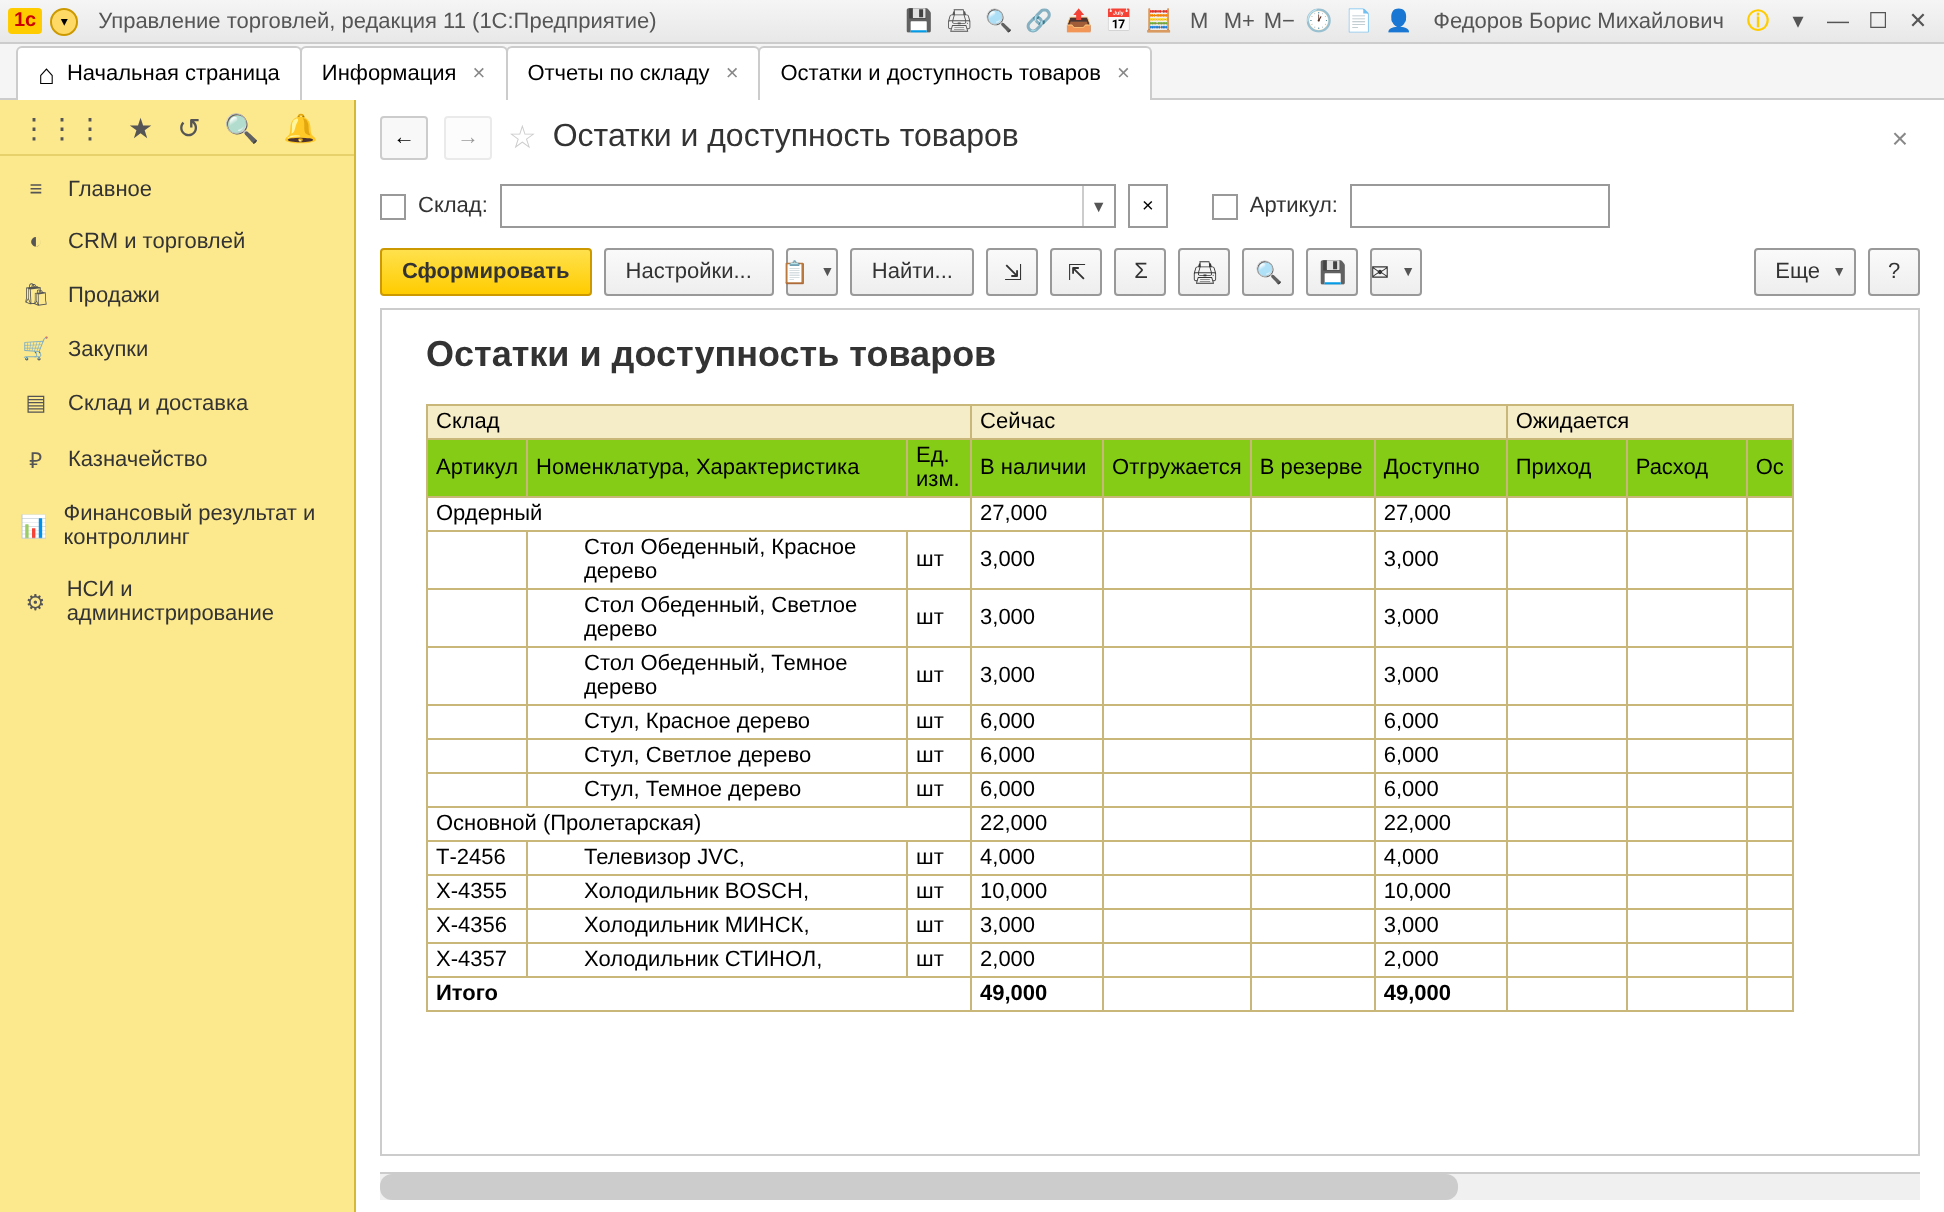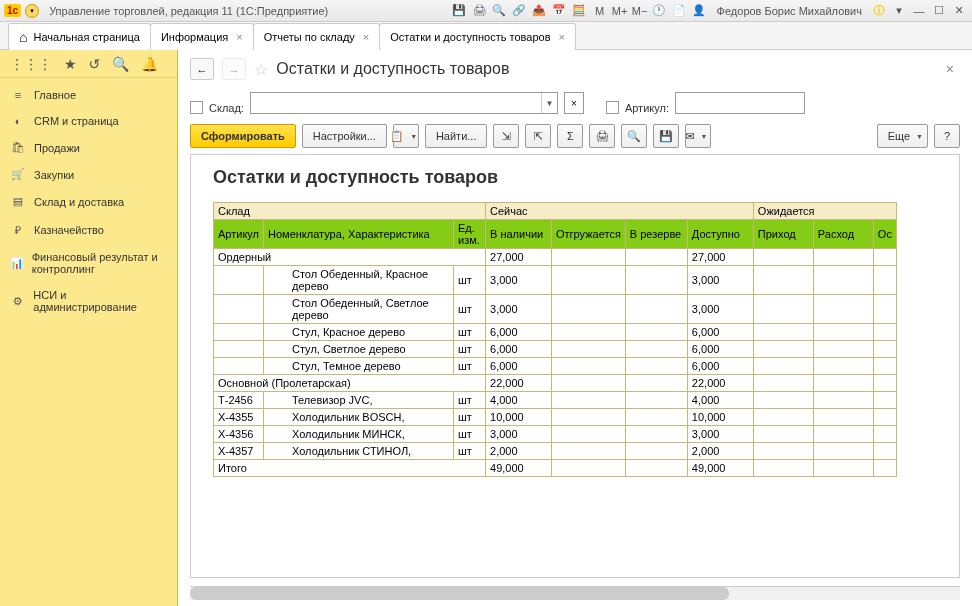--- a/index.html
+++ b/index.html
@@ -36,21 +36,21 @@
 
 
 .content { flex: 1; display: flex; flex-direction: column; overflow: hidden; background: #fff; }
 .content-header { display: flex; align-items: center; padding: 8px 12px; gap: 8px; }
 .navbtn { width: 24px; height: 22px; border: 1px solid #ccc; background: #f8f8f8; display: flex; align-items: center; justify-content: center; cursor: pointer; border-radius: 2px; }
 .star-icn { color: #ccc; font-size: 16px; }
 .page-title { font-size: 16px; font-weight: normal; color: #333; }
 .close-x { margin-left: auto; color: #888; cursor: pointer; font-size: 14px; padding-right: 6px; }
 
 
-.filter-row { display: flex; align-items: flex-end; gap: 6px; padding: 4px 12px; }
+.filter-row { display: flex; align-items: center; gap: 6px; padding: 4px 12px; }
 .chk { width: 13px; height: 13px; border: 1px solid #999; background: #fff; }
 .lbl { color: #333; }
 .combo { height: 22px; border: 1px solid #999; background: #fff; display: flex; align-items: center; }
 .combo-inp { border: none; height: 100%; padding: 0 4px; outline: none; }
 .combo-btn { width: 16px; height: 100%; border-left: 1px solid #ccc; display: flex; align-items: center; justify-content: center; font-size: 8px; color: #555; cursor: pointer; }
 .clear-btn { width: 20px; height: 22px; border: 1px solid #999; display: flex; align-items: center; justify-content: center; cursor: pointer; font-size: 10px; }
 .txt-input { height: 22px; border: 1px solid #999; padding: 0 4px; outline: none; }
 
 
 .toolbar { display: flex; align-items: flex-end; gap: 6px; padding: 6px 12px; }
@@ -64,21 +64,21 @@
 
 .report-wrap { flex: 1; margin: 0 12px 8px; border: 1px solid #ccc; overflow: auto; position: relative; }
 .report-inner { padding: 12px 8px 8px 22px; min-width: 930px; }
 .report-title { font-size: 18px; font-weight: bold; color: #333; margin-bottom: 14px; }
 table.rpt { border-collapse: collapse; font-size: 11px; }
 table.rpt th, table.rpt td { border: 1px solid #c9b77a; padding: 2px 4px; text-align: left; background: #fff; }
 table.rpt th { background: #84cc16; font-weight: normal; }
 table.rpt .grp-hdr { background: #f5ecc8; }
 .num { text-align: right; }
 .group-row td { background: #f5ecc8; font-weight: normal; }
-.total-row td { background: #f5ecc8; font-weight: normal; }
+.total-row td { background: #f5ecc8; font-weight: bold; }
 
 
 .hscroll { height: 14px; background: #f0f0f0; border-top: 1px solid #ccc; margin: 0 12px 6px; position: relative; }
 .hscroll-thumb { position: absolute; left: 0; width: 70%; height: 100%; background: #ccc; border-radius: 6px; }
 </style>
 </head>
 <body>
 
 <div class="titlebar">
   <div class="tb-left">
@@ -138,21 +138,21 @@
       <span class="sb-icn">🔍</span>
       <span class="sb-icn">🔔</span>
     </div>
     <div class="sb-menu" id="sb-menu">
         <div class="sb-item">
           <span class="sb-ico">≡</span>
           <span>Главное</span>
         </div>
         <div class="sb-item">
           <span class="sb-ico">◐</span>
-          <span>CRM и страница</span>
+          <span>CRM и торговлей</span>
         </div>
         <div class="sb-item">
           <span class="sb-ico">🛍</span>
           <span>Продажи</span>
         </div>
         <div class="sb-item">
           <span class="sb-ico">🛒</span>
           <span>Закупки</span>
         </div>
         <div class="sb-item">
@@ -274,20 +274,32 @@
                 <td class="num">3,000</td>
                 <td></td>
                 <td></td>
                 <td class="num">3,000</td>
                 <td></td>
                 <td></td>
                 <td></td>
               </tr>
               <tr>
                 <td></td>
+                <td style="padding-left:28px">Стол Обеденный, Темное дерево</td>
+                <td>шт</td>
+                <td class="num">3,000</td>
+                <td></td>
+                <td></td>
+                <td class="num">3,000</td>
+                <td></td>
+                <td></td>
+                <td></td>
+              </tr>
+              <tr>
+                <td></td>
                 <td style="padding-left:28px">Стул, Красное дерево</td>
                 <td>шт</td>
                 <td class="num">6,000</td>
                 <td></td>
                 <td></td>
                 <td class="num">6,000</td>
                 <td></td>
                 <td></td>
                 <td></td>
               </tr>

